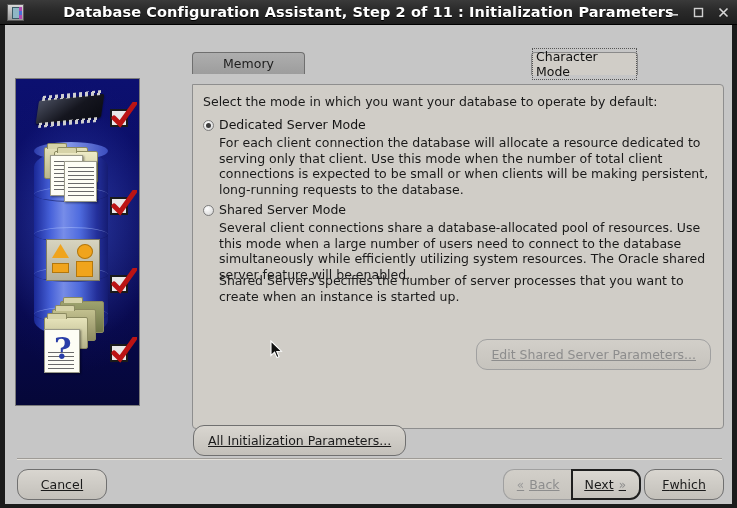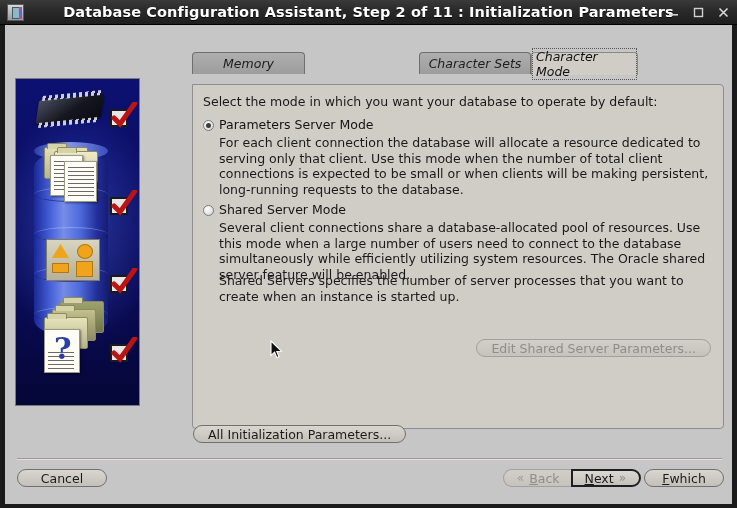--- a/index.html
+++ b/index.html
@@ -121,21 +121,20 @@
   
   .tabstrip{position:absolute;left:192px;top:52px;width:532px;height:22px;}
   .tab{
     position:absolute;top:0;height:22px;box-sizing:border-box;
     background:linear-gradient(to bottom,#aeaeae,#9d9d9d);
     border:1px solid #6f6f6f;border-bottom:none;
     border-radius:4px 4px 0 0;
     font-size:12.5px;color:#1d1d1d;
     display:flex;align-items:center;justify-content:center;
     cursor:default;
-    font-style:italic;
   }
   .tab.selected{
     background:#d0cdc7;border-color:#8a8a8a;
     height:23px;z-index:3;color:#111;
   }
   .tab.selected .lbl{
     border:1px dotted #555;padding:0 3px;box-sizing:border-box;
   }
   
   .panel{
@@ -180,26 +179,26 @@
   .spin{margin-left:3px;width:11px;height:20px;display:flex;flex-direction:column;justify-content:space-between;}
   .spin div{
     width:11px;height:9px;box-sizing:border-box;
     background:linear-gradient(to bottom,#dedbd5,#bdbab4);
     border:1px solid #9d9d9d;
     display:flex;align-items:center;justify-content:center;
     font-size:6px;color:#8a8a8a;line-height:1;
   }
   
   .btn{
-    box-sizing:border-box;height:18px;
+    box-sizing:border-box;height:31px;
     background:linear-gradient(to bottom,#d9d6d0,#c3c0ba);
     border:1px solid #707070;border-radius:11px;
     font-size:12.5px;color:#1b1b1b;
     display:inline-flex;align-items:center;justify-content:center;
-    cursor:default;padding:0 14px;white-space:nowrap;
+    cursor:default;padding:0 14px;white-space:nowrap;text-decoration:underline;
   }
   .btn.disabled{color:#8d8d8d;border-color:#a0a0a0;
     background:linear-gradient(to bottom,#d2cfc9,#c6c3bd);}
   .btn u{text-decoration:underline;}
   .edit-btn{position:absolute;right:12px;top:254px;}
   .allparams-btn{position:absolute;left:193px;top:425px;}
   .sep{position:absolute;left:17px;top:458px;width:705px;height:1px;background:#9e9b96;
     border-bottom:1px solid #e3e0da;}
   .bottombar{position:absolute;left:0;top:466px;width:737px;height:34px;}
   .cancel-btn{position:absolute;left:17px;top:3px;width:90px;}
@@ -334,36 +333,33 @@
       <svg class="tick" viewBox="0 0 26 26">
           <path d="M3 16 L9 22 L24 1" stroke="#bb1414" stroke-width="5" fill="none" stroke-linecap="round"></path>
         </svg>
     </div>
   </div>
 
   <div class="tabstrip">
     <div class="tab" style="left:0px;width:113px;">
       <span class="lbl">Memory</span>
     </div>
-    <div class="tab" style="left:227px;width:112px;">
-      <span class="lbl">Character Sets</span>
-    </div>
     <div class="tab selected" style="left:339px;width:107px;">
       <span class="lbl">Character Mode</span>
     </div>
   </div>
 
   <div class="panel">
 
     <div class="intro">Select the mode in which you want your database to operate by default:</div>
 
     <div class="opt" style="top:33px;">
       <div class="radio-row">
         <span class="radio on"></span>
-        <span class="radio-label">Parameters Server Mode</span>
+        <span class="radio-label">Dedicated Server Mode</span>
       </div>
       <div class="desc">For each client connection the database will allocate a resource dedicated to serving only that client.  Use this mode when the number of total client connections is expected to be small or when clients will be making persistent, long-running requests to the database.</div>
     </div>
 
     <div class="opt" style="top:118px;">
       <div class="radio-row">
         <span class="radio"></span>
         <span class="radio-label">Shared Server Mode</span>
       </div>
       <div class="desc">Several client connections share a database-allocated pool of resources.  Use this mode when a large number of users need to connect to the database simultaneously while efficiently utilizing system resources.  The Oracle shared server feature will be enabled.</div>

